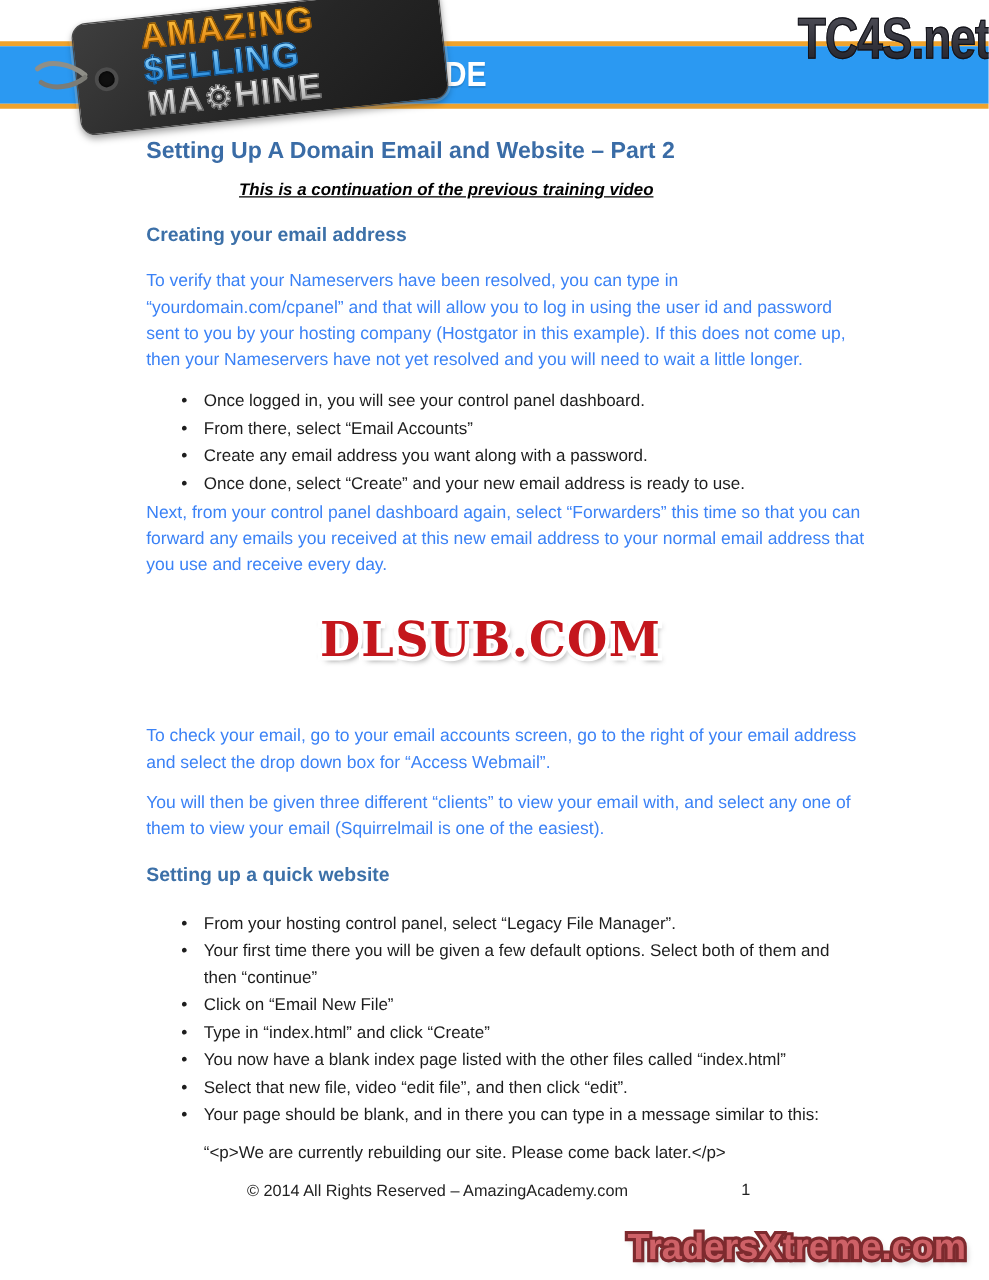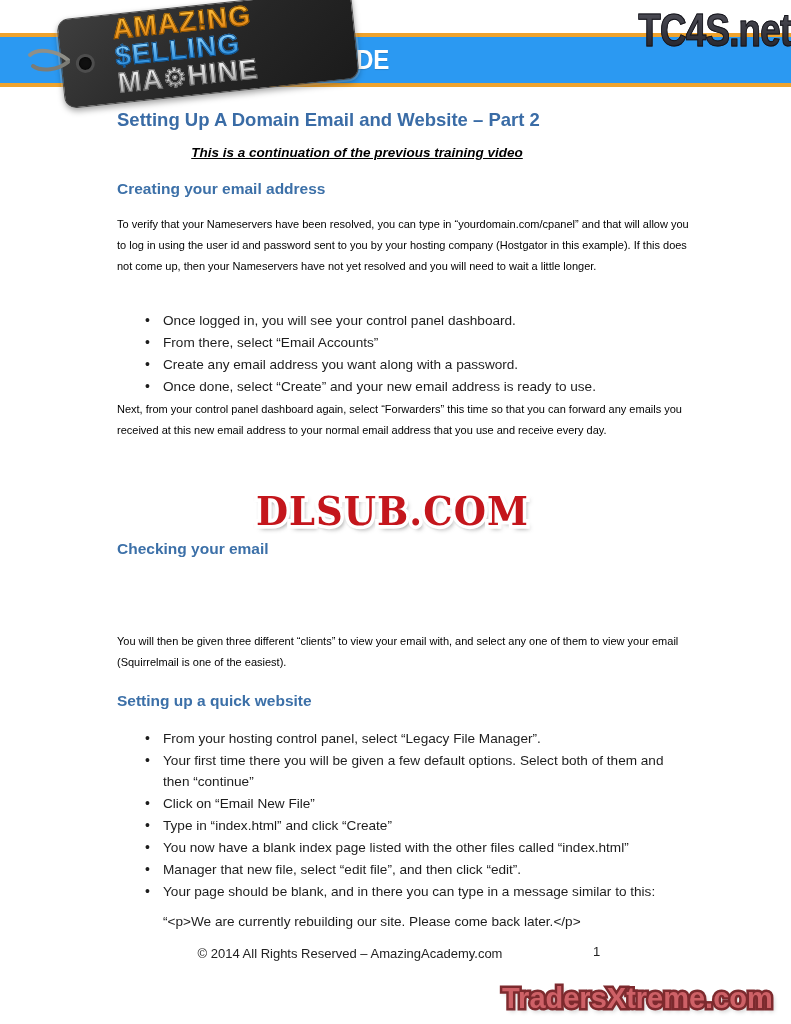--- a/index.html
+++ b/index.html
@@ -62,21 +62,21 @@
   
   .content{position:absolute;left:117px;top:0;width:576px;height:1024px;}
   .abs{position:absolute;left:0;right:0;}
   .doc-title{font-size:18.5px;font-weight:bold;color:#3A6CA6;}
   .doc-subtitle-box{width:480px;text-align:center;}
   .doc-subtitle{
     font-size:13.5px;font-weight:bold;font-style:italic;color:#000000;
     text-decoration:underline;
   }
   .sec-heading{font-size:15.5px;font-weight:bold;color:#3C70A8;}
-  .para{font-size:11px;line-height:21px;color:#000000;}
+  .para{font-size:14px;line-height:21px;color:#3b82f6;}
   ul.bullets{margin:0;padding:0 0 0 46px;list-style:none;}
   ul.bullets li{
     position:relative;font-size:13.6px;line-height:21px;color:#1d1d1d;margin-bottom:1px;
   }
   ul.bullets li::before{
     content:"\2022";position:absolute;left:-18px;top:0;font-size:14px;color:#1d1d1d;
   }
   .gap-spacer{display:inline-block;width:212px;}
   .code-line{font-size:13.6px;line-height:21px;color:#1d1d1d;padding-left:46px;}
   .footer-copy-box{width:466px;text-align:center;}
@@ -140,34 +140,34 @@
   <ul class="bullets abs" style="top:310px;">
     <li><span>Once logged in, you will see your control panel dashboard.</span></li>
     <li><span>From there, select “Email Accounts”</span></li>
     <li><span>Create any email address you want along with a password.</span></li>
     <li><span>Once done, select “Create” and your new email address is ready to use.</span></li>
   </ul>
 
   <div class="abs para" style="top:399px;">Next, from your control panel dashboard again, select “Forwarders” this time so that you can forward any emails you received at this new email address to your normal email address that you use and receive every day.</div>
 
 
-  <div class="abs sec-heading" style="top:540px;">Checking your email</div>
 
+  <div class="abs para" style="top:578px;">To check your email, go to your email accounts screen, go to the right of your email address and select the drop down box for “Access Webmail”.</div>
 
   <div class="abs para" style="top:631px;">You will then be given three different “clients” to view your email with, and select any one of them to view your email (Squirrelmail is one of the easiest).</div>
 
   <div class="abs sec-heading" style="top:692px;">Setting up a quick website</div>
 
   <ul class="bullets abs" style="top:728px;">
     <li><span>From your hosting control panel, select “Legacy File Manager”.</span></li>
     <li><span>Your first time there you will be given a few default options. Select both of them and then “continue”</span></li>
     <li><span>Click on “Email New File”</span></li>
     <li><span>Type in “index.html” and click “Create”</span></li>
     <li><span>You now have a blank index page listed with the other files called “index.html”</span></li>
-    <li><span>Manager that new file, select “edit file”, and then click “edit”.</span></li>
+    <li><span>Select that new file, video “edit file”, and then click “edit”.</span></li>
     <li><span>Your page should be blank, and in there you can type in a message similar to this:</span></li>
   </ul>
 
   <div class="abs code-line" style="top:911px;">“&lt;p&gt;We are currently rebuilding our site.  Please come back later.&lt;/p&gt;</div>
 
   <div class="abs footer-copy-box" style="top:944px;">
     <span class="footer-copy">© 2014 All Rights Reserved – AmazingAcademy.com</span>
   </div>
   <div class="page-num" style="top:944px;">1</div>
 

